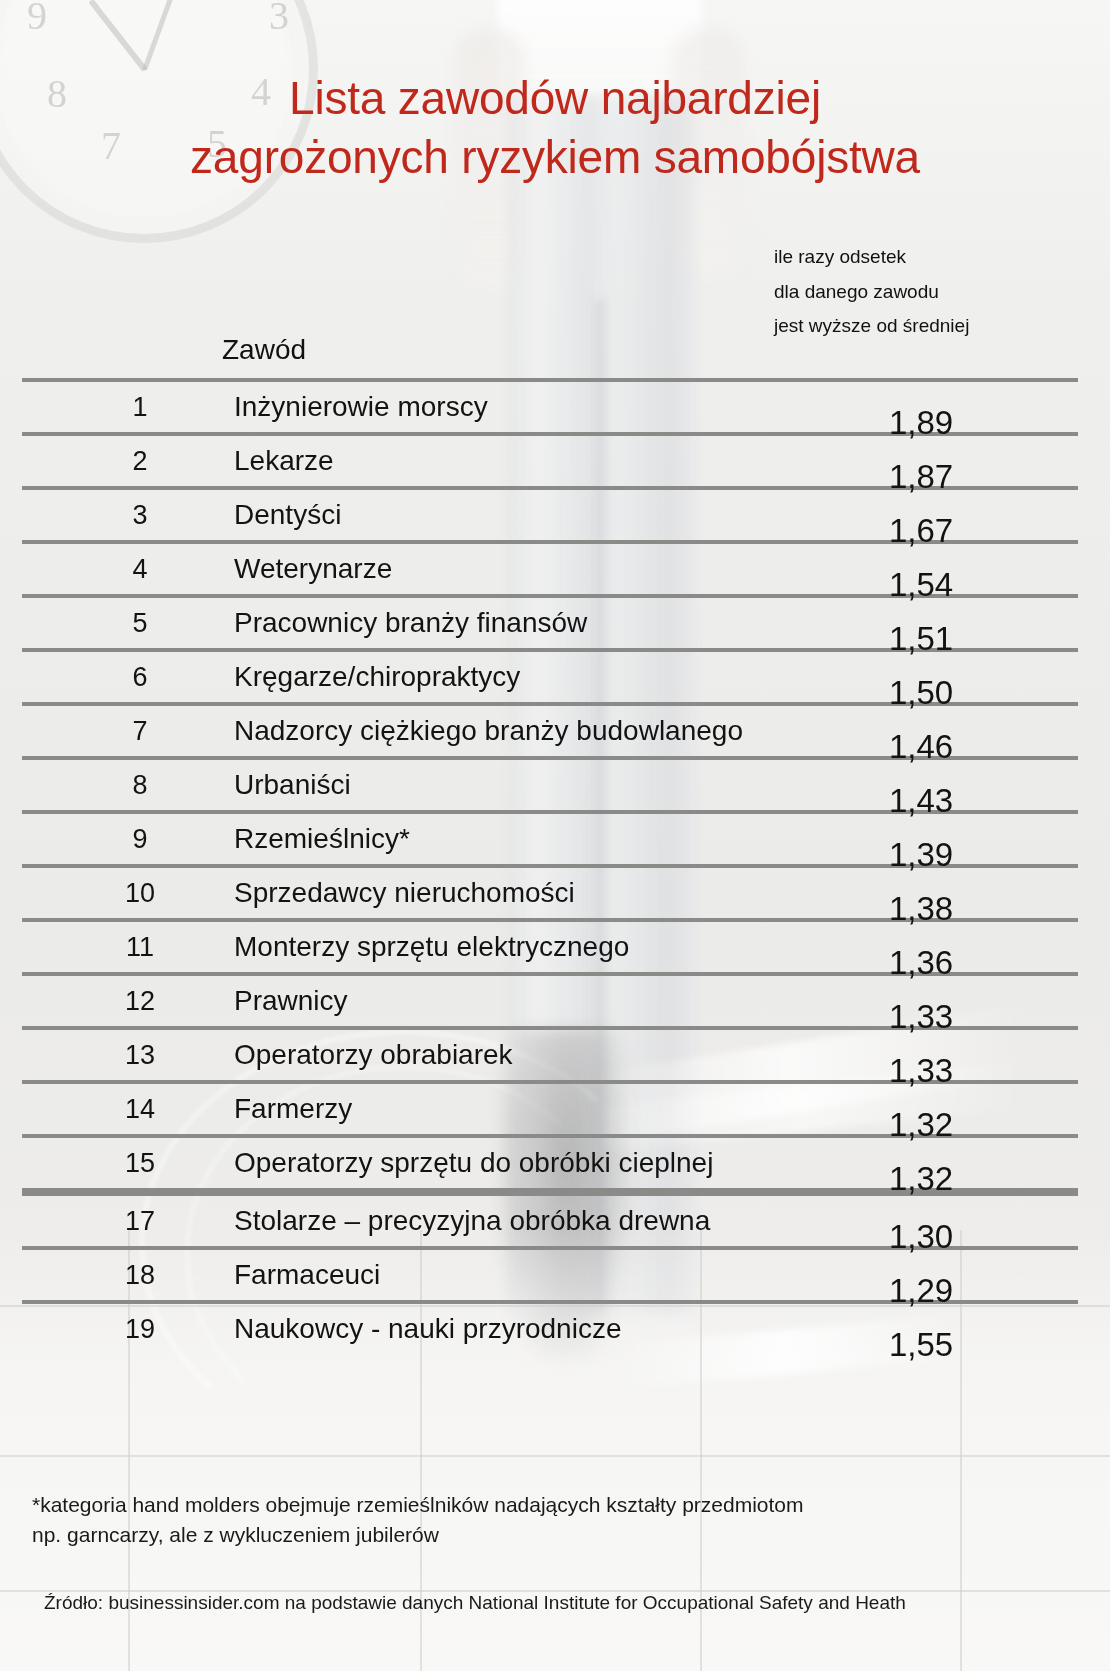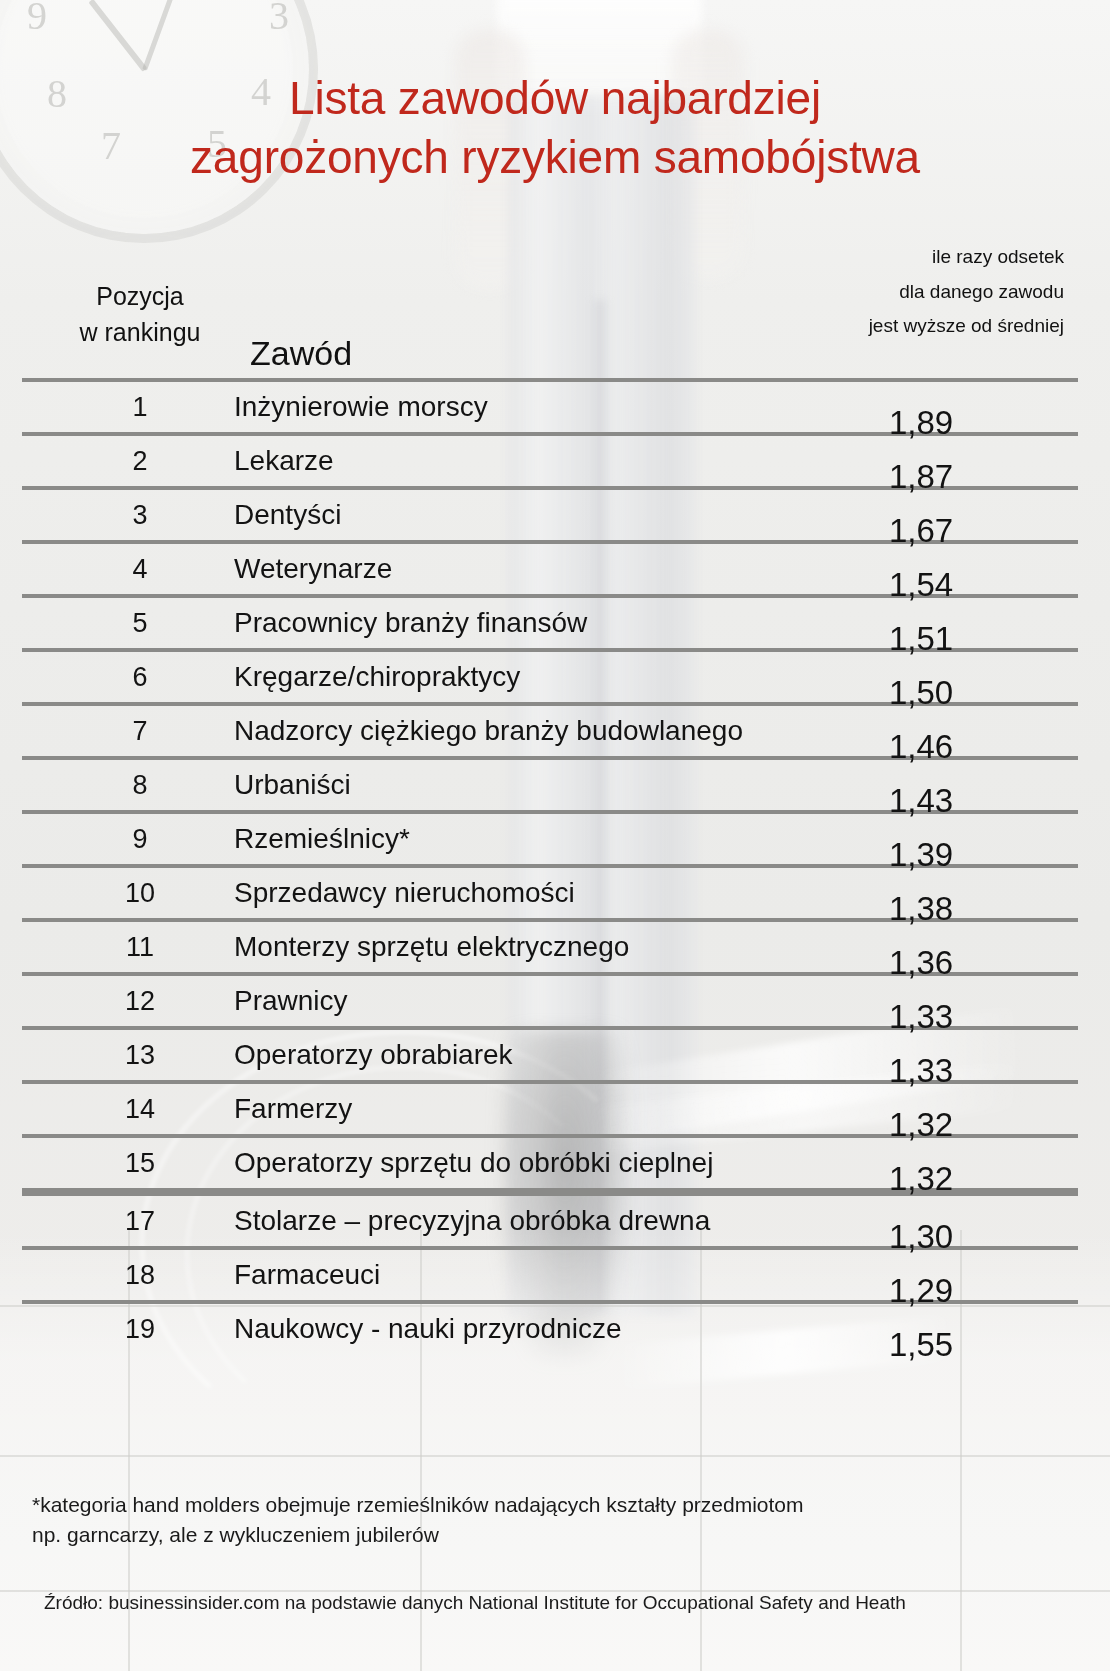--- a/index.html
+++ b/index.html
@@ -202,31 +202,31 @@
     top: 40px;
     width: 160px;
     text-align: center;
     font-size: 25px;
     color: #111;
     line-height: 1.45;
   }
   .th-rank span { display: block; }
   .th-job {
     position: absolute;
-    left: 228px;
+    left: 200px;
     top: 96px;
-    font-size: 34px;
+    font-size: 28px;
     color: #111;
   }
   .th-ratio {
     position: absolute;
-    right: 14px;
+    right: 4px;
     top: 2px;
     width: 300px;
-    text-align: right;
+    text-align: left;
     font-size: 19px;
     color: #111;
     line-height: 1.82;
   }
   .th-ratio span { display: block; }
 
   .rule {
     height: 4px;
     background: #8a8a88;
     width: 1056px;
@@ -331,24 +331,20 @@
   </div>
 
   <h1 class="title" style="color: rgb(192, 40, 28);">
     <span class="title-line">Lista zawodów najbardziej</span>
     <span class="title-line">zagrożonych ryzykiem samobójstwa</span>
   </h1>
 
   <div class="table-wrap">
 
     <div class="thead">
-      <div class="th-rank">
-        <span>Pozycja</span>
-        <span>w rankingu</span>
-      </div>
       <div class="th-job">Zawód</div>
       <div class="th-ratio">
         <span>ile razy odsetek</span>
         <span>dla danego zawodu</span>
         <span>jest wyższe od średniej</span>
       </div>
     </div>
 
     <div id="rows-host">
         <div class="rule"></div>

